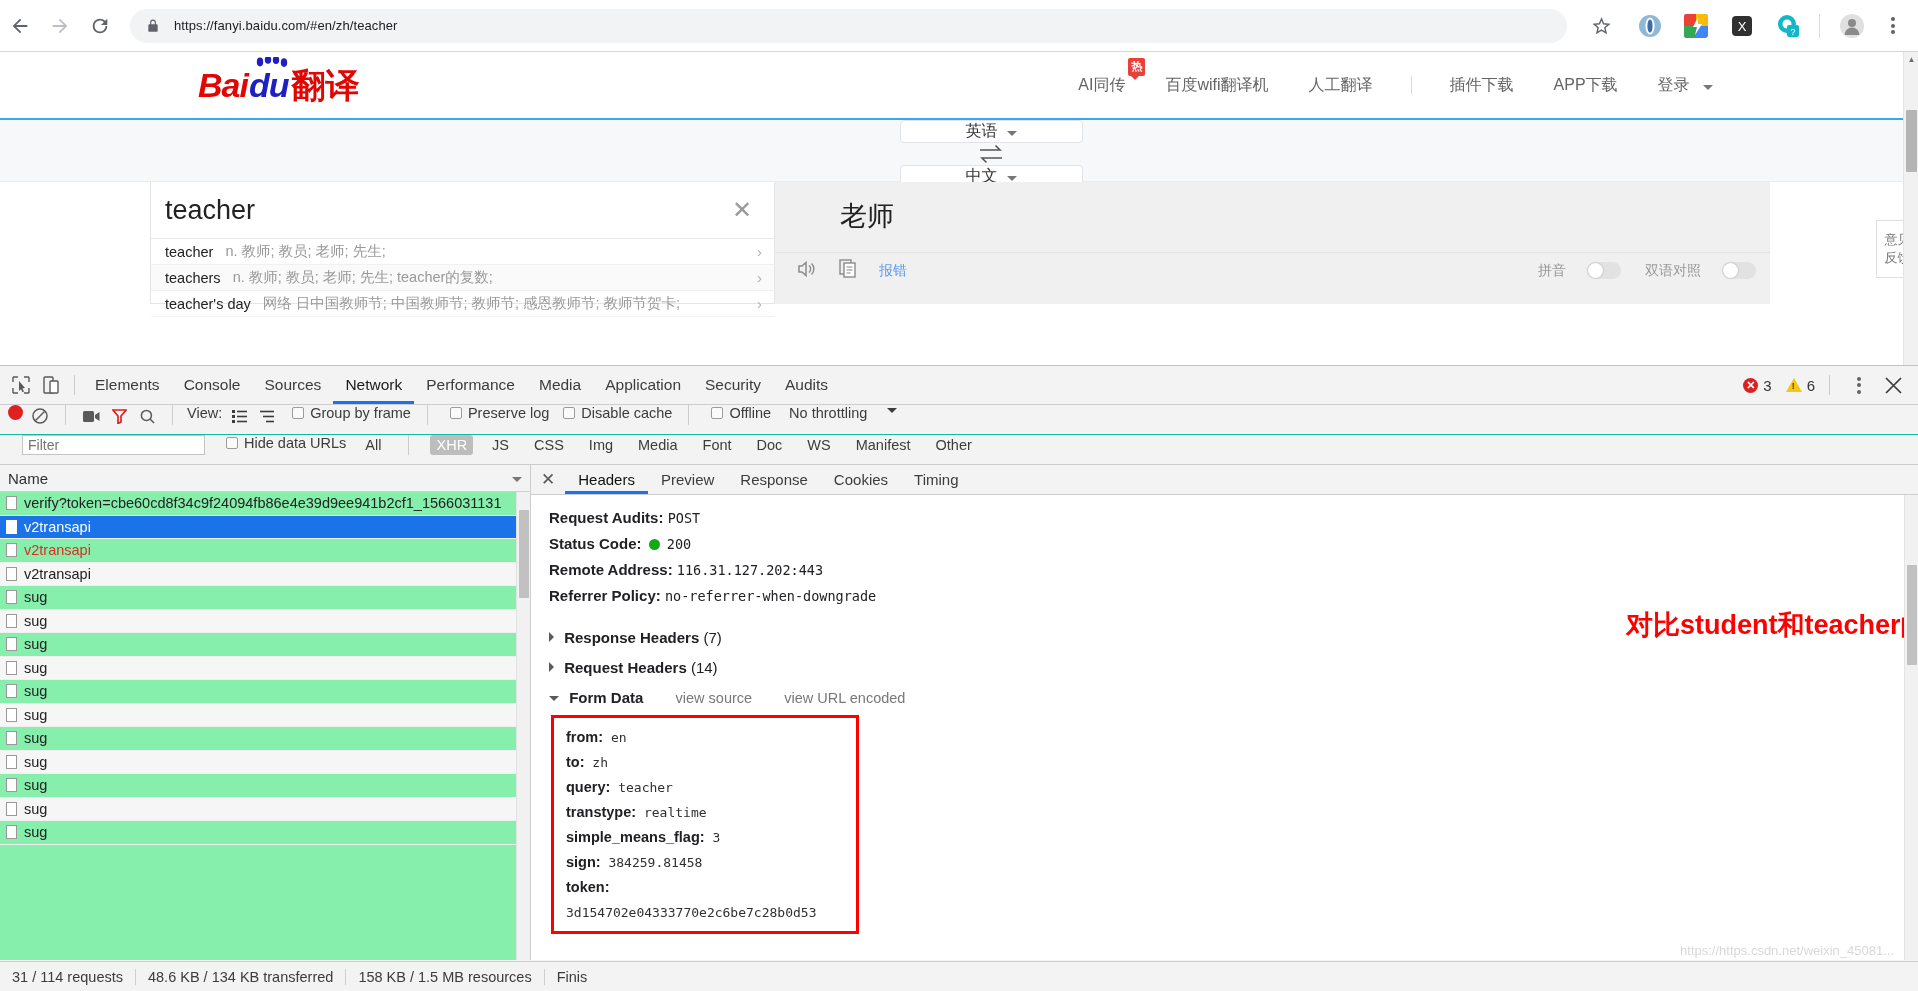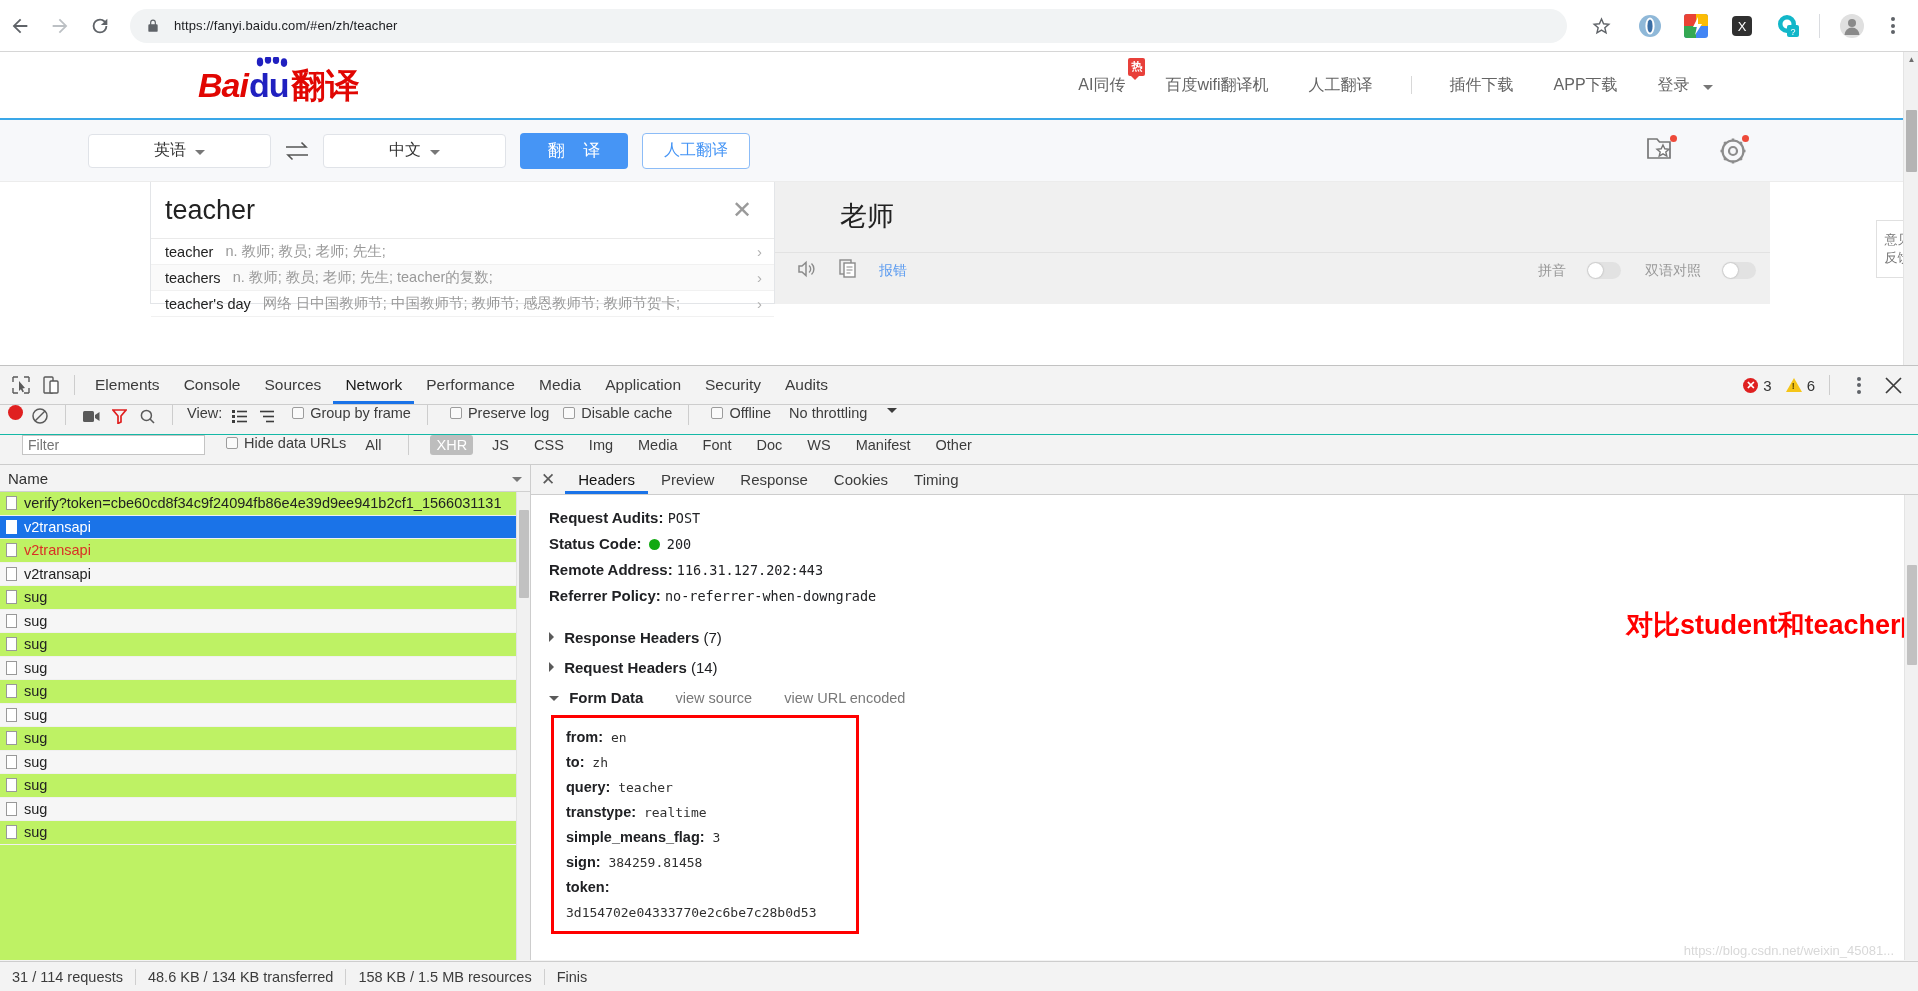--- a/index.html
+++ b/index.html
@@ -50,41 +50,41 @@
     background: #ffffff; overflow: hidden;
   }
   #site-header {
     height: 68px; border-bottom: 2px solid #3aa7e8; background: #fff;
     display: flex; align-items: center; position: relative;
   }
   #baidu-logo { margin-left: 198px; display: flex; align-items: flex-end;
     font-size: 34px; font-weight: bold; line-height: 1; }
   .logo-bai { color: #e10602; font-style: italic; letter-spacing: -1px; }
   .logo-du-wrap { position: relative; display: inline-block; margin: 0 1px; }
-  .logo-du { color: #2020c0; letter-spacing: -1px; margin-top: 32px; }
+  .logo-du { color: #2020c0; font-style: italic; letter-spacing: -1px; margin-top: 32px; }
   .paw { position: absolute; top: -11px; left: 6px; width: 34px; height: 14px; }
   .logo-fanyi { color: #e10602; margin-left: 2px; font-weight: bold; }
 
   #site-nav { margin-left: auto; margin-right: 185px; display: flex;
     align-items: center; font-size: 16px; color: #555; }
   .nav-item { margin: 0 20px; position: relative; white-space: nowrap; color: #646464; }
   .nav-badge {
     position: absolute; top: -17px; right: -20px; background: #e8403a;
     color: #fff; font-size: 11px; line-height: 1; padding: 3px 3px 4px;
     border-radius: 2px; font-weight: bold;
   }
   .nav-badge::after {
     content: ""; position: absolute; bottom: -4px; left: 3px;
     border: 4px solid transparent; border-top-color: #e8403a; border-bottom: 0;
   }
   #nav-sep { width: 1px; height: 18px; background: #d8d8d8; margin: 0 18px; }
 
   #trans-bar {
     height: 62px; background: #f7f8fa; display: flex; align-items: center;
-    padding-left: 88px; position: relative; border-bottom: 1px solid #ececec;
+    padding-left: 64px; position: relative; border-bottom: 1px solid #ececec; flex-direction: column;
   }
   .lang-select {
     width: 183px; height: 34px; background: #fff; border: 1px solid #e0e3e8;
     border-radius: 4px; display: flex; align-items: center;
     justify-content: center; font-size: 16px; color: #333; position: relative;
   }
   .caret { width: 0; height: 0; border: 5px solid transparent;
     border-top-color: #777; border-bottom: 0; margin-left: 9px; margin-top: 3px; }
   #swap-btn { width: 52px; display: flex; align-items: center; justify-content: center;
     font-size: 24px; color: #555; }
@@ -193,21 +193,21 @@
 
   #nw-filterbar { height: 30px; display: flex; align-items: flex-start;
     padding-left: 22px; gap: 13px; border-bottom: 1px solid #ccc; }
   #filter-input { width: 183px; height: 20px; border: 1px solid #c4c4c4;
     background: #fff; font-size: 14px; color: #9a9a9a; padding: 0 5px;
     line-height: 20px; }
   .type-chip { font-size: 14.5px; color: #3c3c3c; padding: 2px 6px; border-radius: 3px; }
   .type-chip.active { background: #bdbdbd; color: #fff; }
 
   #dt-split { display: flex; height: 495px; }
-  #nw-list { width: 531px; border-right: 1px solid #cdcdcd; background: #bef264;
+  #nw-list { width: 531px; border-right: 1px solid #cdcdcd; background: #86efac;
     position: relative; }
   #nw-list-head { height: 27px; display: flex; align-items: center;
     border-bottom: 1px solid #d0d0d0; padding: 0 8px; background: #f3f3f3;
     font-size: 15px; }
   .nw-row { height: 23.5px; display: flex; align-items: center; padding-left: 6px;
     font-size: 14.5px; color: #222; border-bottom: 1px solid #f0f0f0; }
   .nw-row:nth-child(even) { background: #f6f6f6; }
   .nw-row.selected { background: #1a73e8; color: #fff; }
   .nw-row.err { color: #d93025; }
   .doc-ico { width: 11px; height: 14px; border: 1px solid #999; background: #fff;
@@ -755,14 +755,14 @@
 
   <div id="dt-status">
     <span class="st-item">31 / 114 requests</span>
     <span class="st-sep"></span>
     <span class="st-item">48.6 KB / 134 KB transferred</span>
     <span class="st-sep"></span>
     <span class="st-item">158 KB / 1.5 MB resources</span>
     <span class="st-sep"></span>
     <span class="st-item">Finis</span>
   </div>
-  <div id="watermark">https://blog.csdn.net/weixin_45081...</div>
+  <div id="watermark">https://https.csdn.net/weixin_45081...</div>
 </div>
 
 </body></html>

